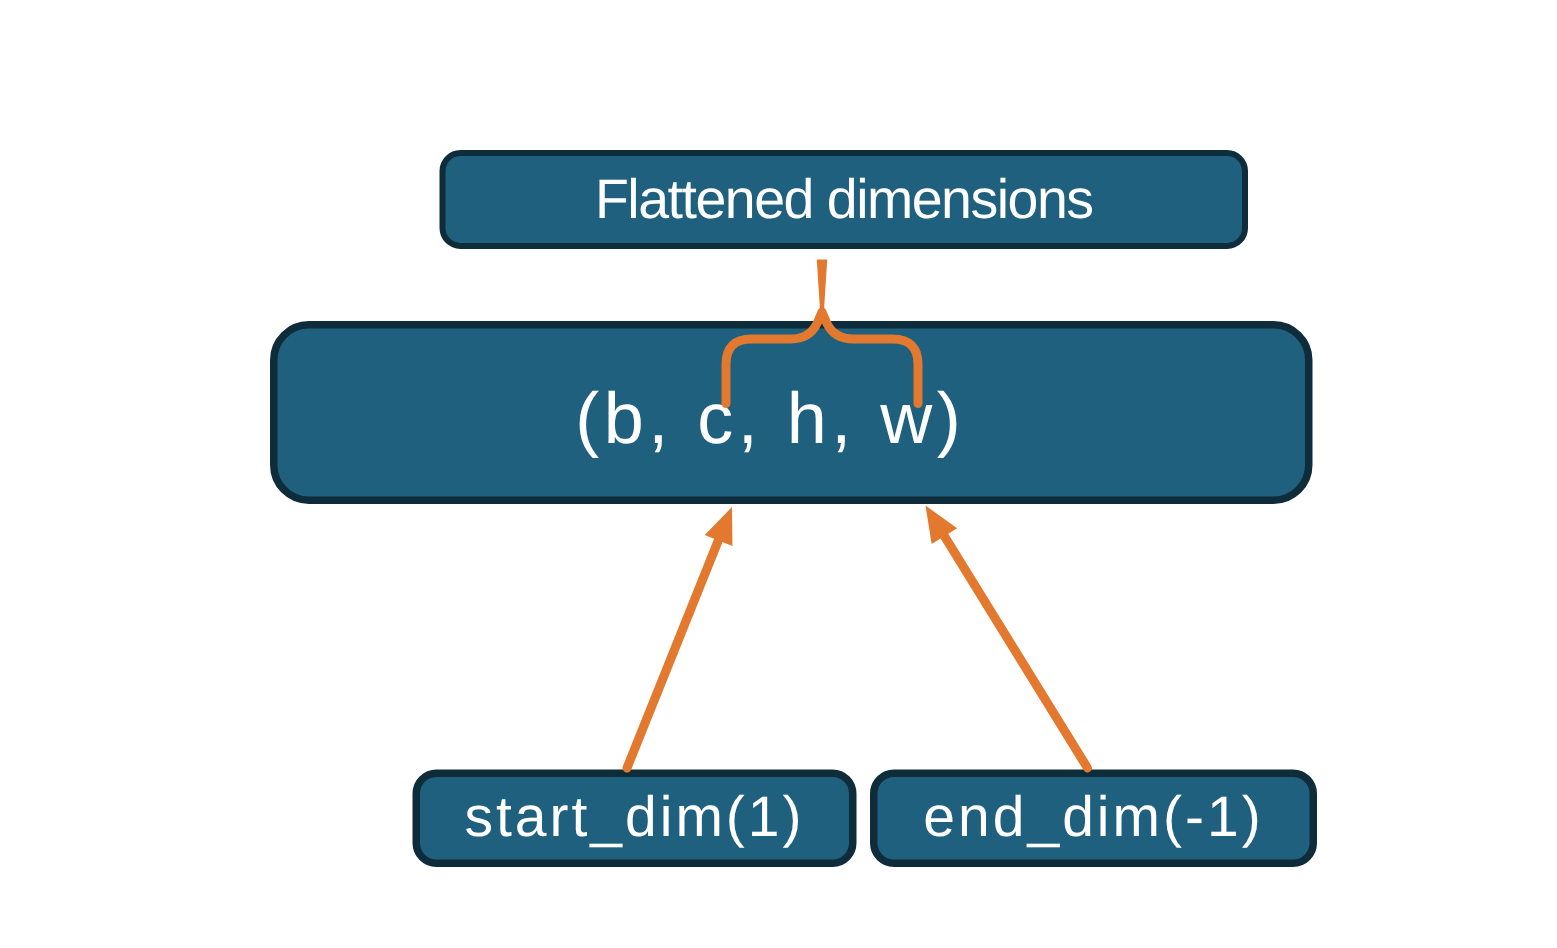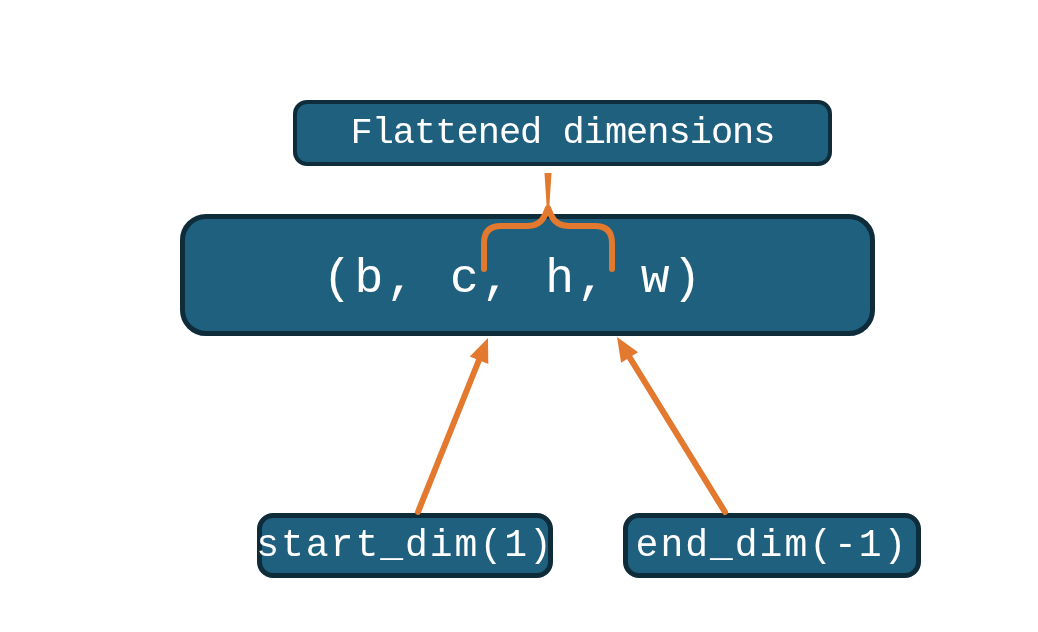--- a/index.html
+++ b/index.html
@@ -6,21 +6,21 @@
     margin: 0;
     padding: 0;
     background: #ffffff;
   }
   .stage {
     position: relative;
     width: 1038px;
     height: 632px;
     background: #ffffff;
     overflow: hidden;
-    font-family: Liberation Mono, monospace;
+    font-family: Liberation Sans, sans-serif;
   }
   .node {
     position: absolute;
     box-sizing: border-box;
     background: #20607F;
     border: 4px solid #0E2C3A;
     display: flex;
     align-items: center;
     justify-content: center;
     color: #ffffff;
@@ -41,39 +41,38 @@
     height: 122px;
     border-width: 5px;
     border-radius: 26px;
     font-size: 48px;
     letter-spacing: 3px;
   }
   .node-tensor .label {
     transform: translate(-14px, 4px);
   }
   .node-start {
-    left: 257px;
+    left: 275px;
     top: 513px;
     width: 296px;
     height: 65px;
     border-width: 5px;
     border-radius: 16px;
     font-size: 38px;
     letter-spacing: 2px;
   }
   .node-end {
     left: 580px;
     top: 513px;
     width: 298px;
     height: 65px;
     border-width: 5px;
     border-radius: 16px;
     font-size: 38px;
     letter-spacing: 2px;
-    margin-left: 43px;
   }
   .overlay {
     position: absolute;
     left: 0;
     top: 0;
     width: 1038px;
     height: 632px;
     pointer-events: none;
   }
   .connector-stroke {

